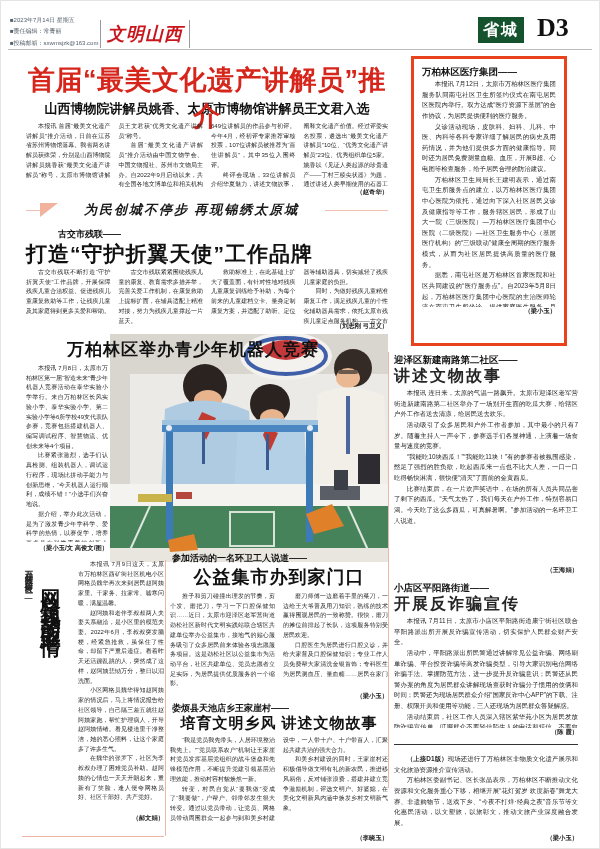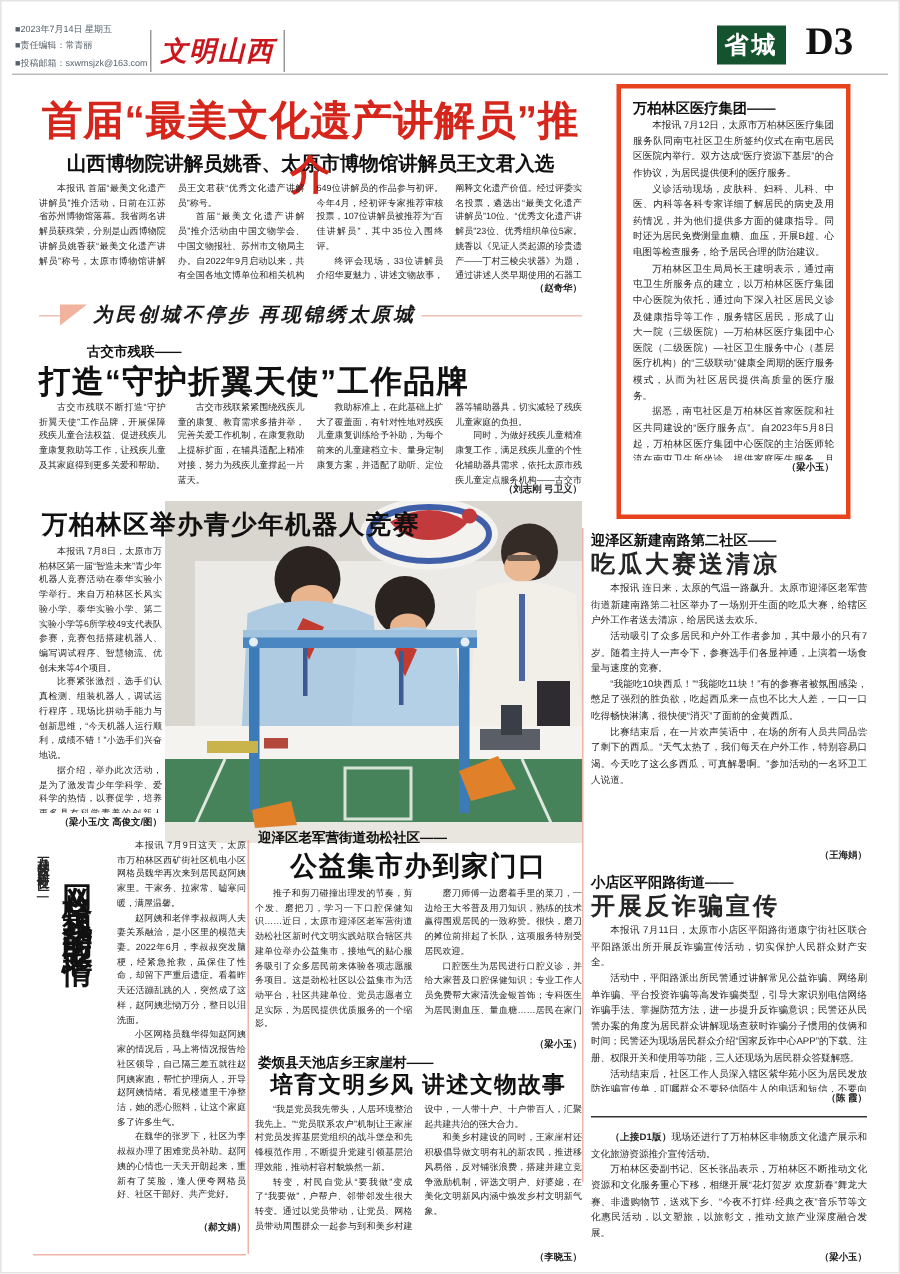--- a/index.html
+++ b/index.html
@@ -15,33 +15,33 @@
   .section-box{width:46px;height:26px;background:#14532d;color:#fff;font-weight:bold;
                font-size:16px;display:flex;align-items:center;justify-content:center;letter-spacing:2px;}
   .pageno{font-family:"Liberation Serif",serif;font-size:26px;font-weight:bold;color:#111;}
   .hr{height:1px;background:#b9bcbe;}
   
   .kicker{font-weight:bold;font-size:9px;color:#111;}
   .kicker-sm{font-weight:bold;font-size:9.5px;color:#111;}
   .headline-main{font-size:27px;font-weight:bold;letter-spacing:0.5px;text-align:center;}
   .subhead{font-size:13px;font-weight:bold;text-align:center;color:#111;}
   .h2{font-size:21px;font-weight:bold;color:#111;letter-spacing:1px;}
-  .h3{font-size:17px;font-weight:bold;color:#111;letter-spacing:1px;}
+  .h3{font-size:17px;font-weight:bold;color:#111;letter-spacing:1px;text-align:center;}
   .body-txt{font-size:6px;line-height:1.62;text-align:justify;color:#262626;overflow:hidden;}
   .body-txt p{margin:0;text-indent:2em;}
   .cols4{column-count:4;column-gap:8px;}
   .cols2{column-count:2;column-gap:8px;}
   .byline{font-size:6.3px;font-weight:bold;text-align:right;color:#222;}
   .rc-txt{font-size:6.4px;line-height:1.66;text-align:justify;overflow:hidden;}
   .rc-txt p{margin:0;text-indent:2em;}
   
   .banner{display:flex;align-items:center;}
   .banner-arrow{width:0;height:0;border-top:14px solid #f2b39e;border-right:18px solid transparent;}
   .banner-text{font-size:13px;font-weight:bold;font-style:italic;color:#1a1a1a;
-               font-family:"Liberation Serif",serif;letter-spacing:2px;white-space:nowrap;margin:0 4px;}
+               font-family:"Liberation Serif",serif;letter-spacing:2px;white-space:nowrap;margin:0 26px;}
   .banner-line{flex:1;height:1px;background:#f0c0b4;}
   .banner-line-l{width:14px;height:1px;background:#f0c0b4;}
   
   .red-box{border:3px solid #e8431c;padding:7px 8px;box-sizing:border-box;background:#fff;}
   
   .vert{writing-mode:vertical-rl;text-orientation:upright;}
   .v-kicker{font-size:8px;font-weight:bold;letter-spacing:2px;}
   .v-head{font-size:20px;font-weight:bold;letter-spacing:6px;color:#111;}
   .pink-line{background:#f0b4a8;}
   .sep-black{background:#333;height:1px;}
@@ -167,21 +167,21 @@
       <p>本报讯  7月9日这天，太原市万柏林区西矿街社区机电小区网格员魏华再次来到居民赵阿姨家里。干家务、拉家常、嘘寒问暖，满屋温馨。</p>
       <p>赵阿姨和老伴李叔叔两人夫妻关系融洽，是小区里的模范夫妻。2022年6月，李叔叔突发脑梗，经紧急抢救，虽保住了性命，却留下严重后遗症。看着昨天还活蹦乱跳的人，突然成了这样，赵阿姨悲恸万分，整日以泪洗面。</p>
       <p>小区网格员魏华得知赵阿姨家的情况后，马上将情况报告给社区领导，自己隔三差五就往赵阿姨家跑，帮忙护理病人，开导赵阿姨情绪。看见楼道里干净整洁，她的悉心照料，让这个家庭多了许多生气。</p>
       <p>在魏华的张罗下，社区为李叔叔办理了困难党员补助。赵阿姨的心情也一天天开朗起来，重新有了笑脸，逢人便夸网格员好、社区干部好、共产党好。</p>
     </div>
     <div class="byline abs" style="left:56px;top:254px;width:86px;">（郝文娟）</div>
   </div>
   <div class="abs pink-line" style="left:22px;top:836px;width:142px;height:1px;"></div>
   <div class="abs pink-line" style="left:165px;top:560px;width:1px;height:276px;"></div>
 
-  <div class="abs kicker" style="left:172px;top:552px;">迎泽区老军营街道劲松社区——</div>
+  <div class="abs kicker" style="left:172px;top:552px;">参加活动的一名环卫工人说道——</div>
   <div class="abs h3" style="left:170px;top:565px;width:218px;text-align:center;font-size:18px;">公益集市办到家门口</div>
   <div class="abs body-txt cols2" style="left:170px;top:592px;width:218px;height:100px;">
     <p>推子和剪刀碰撞出理发的节奏，剪个发、磨把刀，学习一下口腔保健知识……近日，太原市迎泽区老军营街道劲松社区新时代文明实践站联合辖区共建单位举办公益集市，接地气的贴心服务吸引了众多居民前来体验各项志愿服务项目。这是劲松社区以公益集市为活动平台，社区共建单位、党员志愿者立足实际，为居民提供优质服务的一个缩影。</p>
     <p>磨刀师傅一边磨着手里的菜刀，一边给王大爷普及用刀知识，熟练的技术赢得围观居民的一致称赞。很快，磨刀的摊位前排起了长队，这项服务特别受居民欢迎。</p>
     <p>口腔医生为居民进行口腔义诊，并给大家普及口腔保健知识；专业工作人员免费帮大家清洗金银首饰；专科医生为居民测血压、量血糖……居民在家门口的公益集市上收获了满满的实惠与幸福。</p>
   </div>
   <div class="abs byline" style="left:300px;top:692px;width:88px;">（梁小玉）</div>
 
   <div class="abs kicker" style="left:172px;top:702px;">娄烦县天池店乡王家崖村——</div>
   <div class="abs h3" style="left:170px;top:714px;width:218px;text-align:center;font-size:15px;">培育文明乡风  讲述文物故事</div>
@@ -199,21 +199,21 @@
     <div class="rc-txt" style="height:228px;">
       <p>本报讯  7月12日，太原市万柏林区医疗集团服务队同南屯社区卫生所签约仪式在南屯居民区医院内举行。双方达成“医疗资源下基层”的合作协议，为居民提供便利的医疗服务。</p>
       <p>义诊活动现场，皮肤科、妇科、儿科、中医、内科等各科专家详细了解居民的病史及用药情况，并为他们提供多方面的健康指导。同时还为居民免费测量血糖、血压，开展B超、心电图等检查服务，给予居民合理的防治建议。</p>
       <p>万柏林区卫生局局长王建明表示，通过南屯卫生所服务点的建立，以万柏林区医疗集团中心医院为依托，通过向下深入社区居民义诊及健康指导等工作，服务辖区居民，形成了山大一院（三级医院）—万柏林区医疗集团中心医院（二级医院）—社区卫生服务中心（基层医疗机构）的“三级联动”健康全周期的医疗服务模式，从而为社区居民提供高质量的医疗服务。</p>
       <p>据悉，南屯社区是万柏林区首家医院和社区共同建设的“医疗服务点”。自2023年5月8日起，万柏林区医疗集团中心医院的主治医师轮流在南屯卫生所坐诊，提供家庭医生服务，月均诊疗200余人。</p>
     </div>
     <div class="byline">（梁小玉）</div>
   </div>
 
   <div class="abs kicker-sm" style="left:394px;top:354px;">迎泽区新建南路第二社区——</div>
-  <div class="abs" style="left:394px;top:366px;font-size:16px;font-weight:bold;letter-spacing:2px;">吃瓜大赛送清凉</div>
+  <div class="abs" style="left:394px;top:366px;font-size:16px;font-weight:bold;letter-spacing:2px;">讲述文物故事</div>
   <div class="abs rc-txt" style="left:394px;top:388px;width:184px;height:178px;">
     <p>本报讯  连日来，太原的气温一路飙升。太原市迎泽区老军营街道新建南路第二社区举办了一场别开生面的吃瓜大赛，给辖区户外工作者送去清凉，给居民送去欢乐。</p>
     <p>活动吸引了众多居民和户外工作者参加，其中最小的只有7岁。随着主持人一声令下，参赛选手们各显神通，上演着一场食量与速度的竞赛。</p>
     <p>“我能吃10块西瓜！”“我能吃11块！”有的参赛者被氛围感染，憋足了强烈的胜负欲，吃起西瓜来一点也不比大人差，一口一口吃得畅快淋漓，很快便“消灭”了面前的金黄西瓜。</p>
     <p>比赛结束后，在一片欢声笑语中，在场的所有人员共同品尝了剩下的西瓜。“天气太热了，我们每天在户外工作，特别容易口渴。今天吃了这么多西瓜，可真解暑啊。”参加活动的一名环卫工人说道。</p>
   </div>
   <div class="abs byline" style="left:490px;top:566px;width:88px;">（王海娟）</div>
 
   <div class="abs kicker-sm" style="left:394px;top:582px;">小店区平阳路街道——</div>
   <div class="abs" style="left:394px;top:594px;font-size:16px;font-weight:bold;letter-spacing:2px;">开展反诈骗宣传</div>

